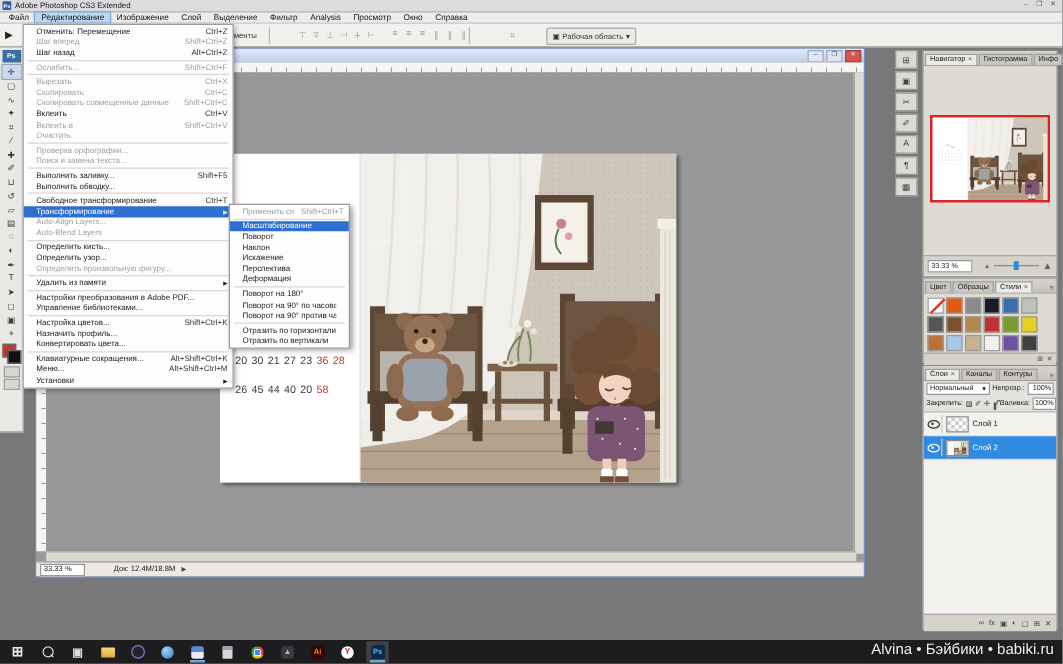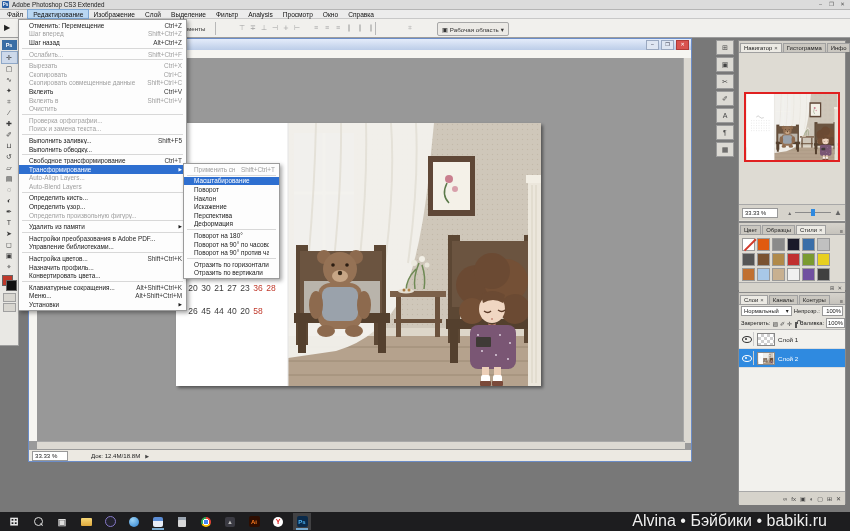--- a/index.html
+++ b/index.html
@@ -145,21 +145,21 @@
   .tb-paint{width:10px;height:10px;border-radius:2px;background:linear-gradient(#5b8dd6 0 45%,#e8eef8 45%)}
   .tb-calc{width:8px;height:10px;background:#d8d8d8;border-radius:1px;box-shadow:inset 0 3px 0 #9aa4b0}
   .tb-chrome{width:10px;height:10px;border-radius:50%;
      background:radial-gradient(circle,#4285f4 0 2.4px,#fff 2.4px 3.2px,transparent 3.2px),
                 conic-gradient(#ea4335 0 33%,#fbbc05 0 66%,#34a853 0 100%)}
   .tb-dark{width:10px;height:10px;border-radius:2px;background:#3a3a42;color:#bbb;font-size:6px}
   .tb-ai{width:11px;height:11px;border-radius:2px;background:#2e0d00;color:#ff7c1e;font-size:6px}
   .tb-y{width:10px;height:10px;border-radius:50%;background:#fff;color:#e02020;font-size:7px}
   .tb-ps{width:11px;height:11px;border-radius:2px;background:#0a2a4a;color:#4ab3f4;font-size:6px}
 
-  .watermark{right:23px;top:512px;font-size:16px;color:#efefef;z-index:90;text-shadow:0 0 2px rgba(0,0,0,.5)}
+  .watermark{right:7px;top:512px;font-size:12px;color:#efefef;z-index:90;text-shadow:0 0 2px rgba(0,0,0,.5)}
 </style>
 </head>
 <body>
 
 <svg width="0" height="0" style="position:absolute" aria-hidden="true">
   <defs>
     <pattern id="wdots" width="5" height="5" patternUnits="userSpaceOnUse">
       <circle cx="1.5" cy="1.5" r="0.7" fill="#c2b9aa"></circle>
     </pattern>
     <symbol id="scene" viewBox="0 0 365 263">

